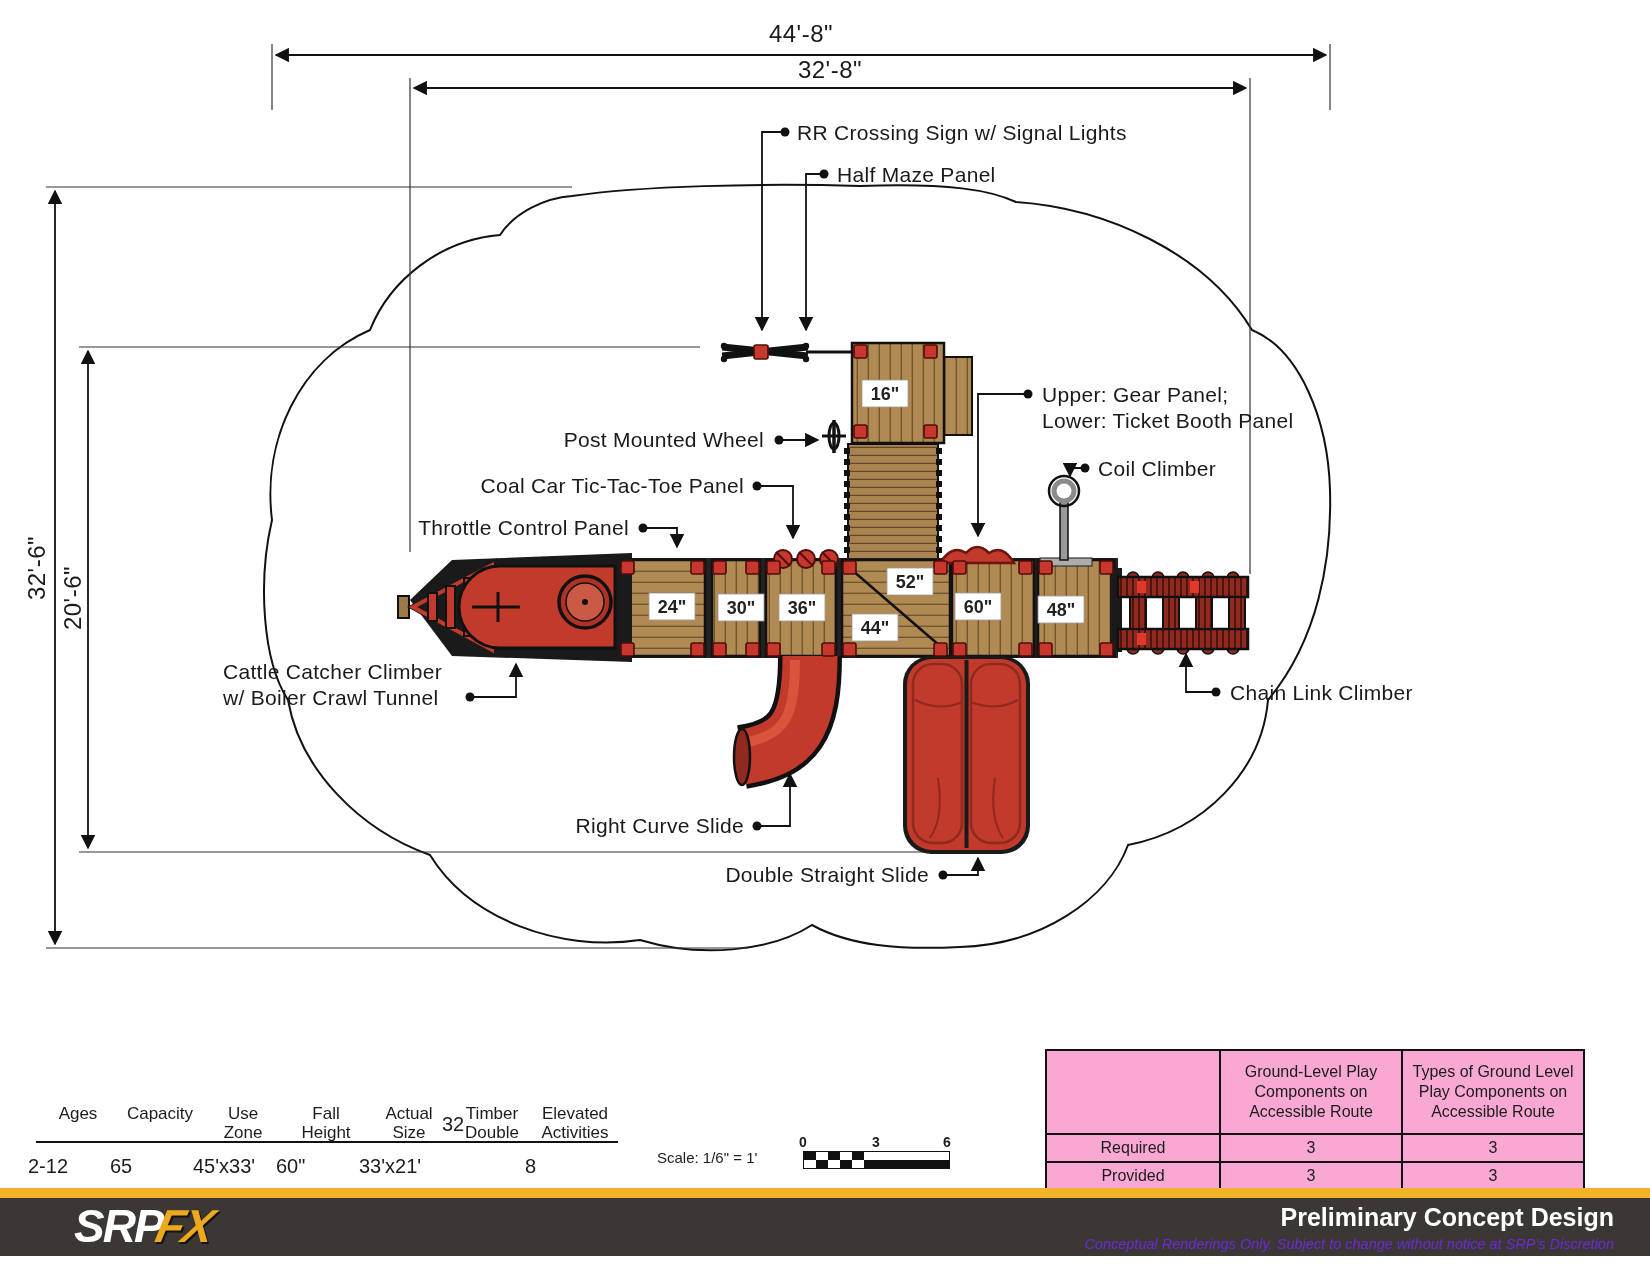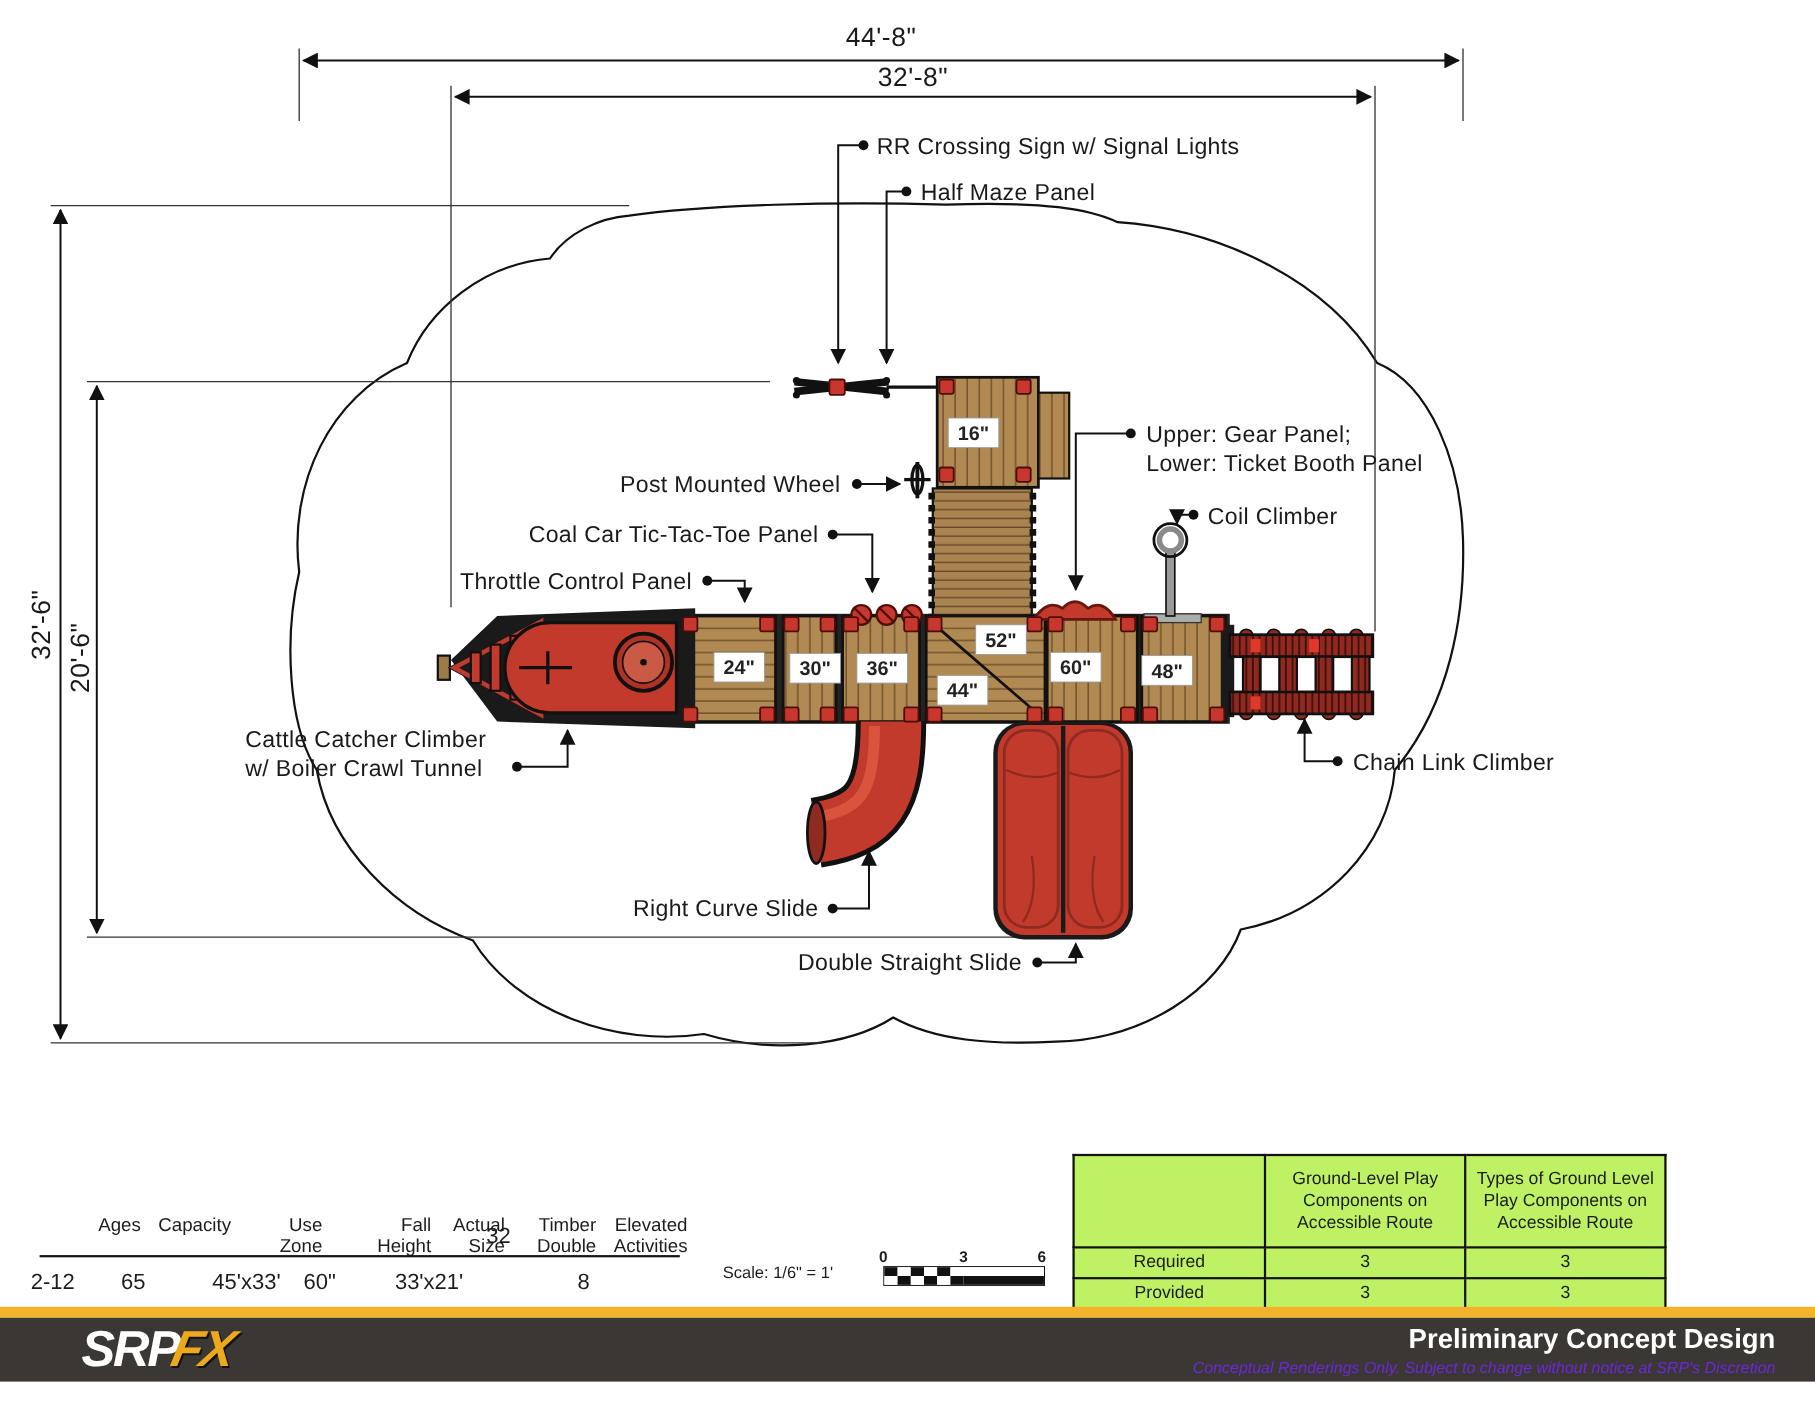--- a/index.html
+++ b/index.html
@@ -4,35 +4,35 @@
 <style>
   html,body{margin:0;padding:0;background:#fff;}
   .page{position:relative;width:1650px;height:1275px;background:#fff;overflow:hidden;
         font-family:"Liberation Sans",sans-serif;color:#1a1a1a;}
   .abs{position:absolute;}
   svg text{font-family:"Liberation Sans",sans-serif;fill:#1a1a1a;}
   .callout{font-size:21px;letter-spacing:.3px;}
   .dimtxt{font-size:24px;letter-spacing:.5px;}
   .decklab{font-size:18px;font-weight:bold;fill:#222;}
   
-  .stats-col{position:absolute;transform:translateX(-50%);width:100px;text-align:right;
+  .stats-col{position:absolute;transform:translateX(-50%);width:100px;text-align:center;
              font-size:17px;line-height:19px;color:#1c1c1c;}
   .stats-val{position:absolute;transform:translateX(-50%);width:100px;text-align:left;
              font-size:20px;color:#1c1c1c;}
   .stats-rule{position:absolute;left:36px;top:1141px;width:582px;border-top:2px solid #111;}
   
   .scale-label{position:absolute;left:657px;top:1149px;font-size:15px;color:#1c1c1c;}
   .scale-tick{position:absolute;transform:translateX(-50%);font-size:14px;font-weight:bold;color:#1c1c1c;}
   .scalebar{position:absolute;left:803px;top:1151px;width:145px;border:1px solid #111;}
   .sb-row{display:flex;height:8px;}
   .sb-b{background:#111;}
   .sb-w{background:#fff;}
   .c12{width:12px;} .c73{width:73px;}
   
-  .acc-table{position:absolute;left:975px;top:1049px;border-collapse:collapse;background:#bef264;}
+  .acc-table{position:absolute;left:1045px;top:1049px;border-collapse:collapse;background:#f9a8d4;}
   .acc-table td{border:2px solid #111;font-size:16px;line-height:20px;text-align:center;
                 vertical-align:middle;padding:2px 6px;color:#1c1c1c;}
   .acc-head{white-space:pre-line;height:78px;width:168px;}
   .acc-row td{height:22px;}
   
   .stripe{position:absolute;left:0;top:1188px;width:1650px;height:10px;background:#F2B32A;}
   .bar{position:absolute;left:0;top:1198px;width:1650px;height:58px;background:#3B3734;}
   .logo{position:absolute;left:34px;top:1200px;font-style:italic;font-weight:900;font-size:46px;
         letter-spacing:-2px;line-height:52px;}
   .logo .srp{color:#fff;margin-left:40px;}
@@ -338,21 +338,21 @@
         <div>Ages</div>
       </div>
     <div class="stats-col" style="left:160px;top:1104px">
       <div></div>
         <div>Capacity</div>
       </div>
     <div class="stats-col" style="left:243px;top:1104px">
       <div>Use</div>
         <div>Zone</div>
       </div>
-    <div class="stats-col" style="left:342px;top:1104px">
+    <div class="stats-col" style="left:326px;top:1104px">
       <div>Fall</div>
         <div>Height</div>
       </div>
     <div class="stats-col" style="left:409px;top:1104px">
       <div>Actual</div>
         <div>Size</div>
       </div>
     <div class="stats-col" style="left:492px;top:1104px">
       <div>Timber</div>
         <div>Double</div>

